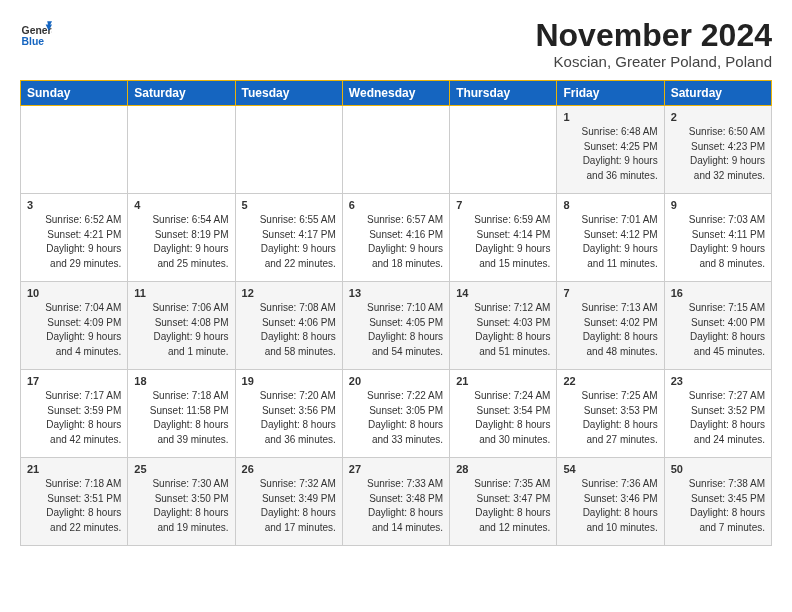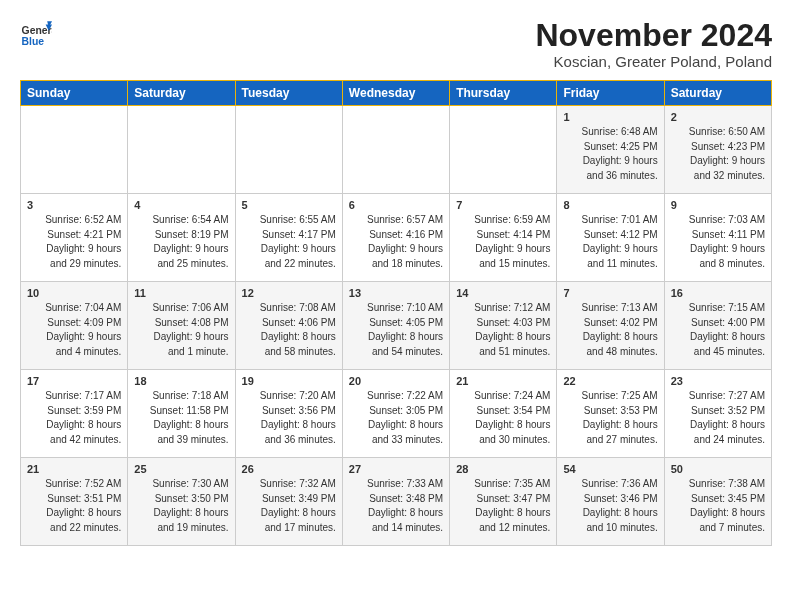--- a/index.html
+++ b/index.html
@@ -290,21 +290,21 @@
             <span class="day-num">23</span>
             <div class="day-info">Sunrise: 7:27 AM
 Sunset: 3:52 PM
 Daylight: 8 hours
 and 24 minutes.</div>
           </td>
         </tr>
         <tr>
           <td>
             <span class="day-num">21</span>
-            <div class="day-info">Sunrise: 7:52 AM
+            <div class="day-info">Sunrise: 7:18 AM
 Sunset: 3:51 PM
 Daylight: 8 hours
 and 22 minutes.</div>
           </td>
           <td>
             <span class="day-num">25</span>
             <div class="day-info">Sunrise: 7:30 AM
 Sunset: 3:50 PM
 Daylight: 8 hours
 and 19 minutes.</div>

